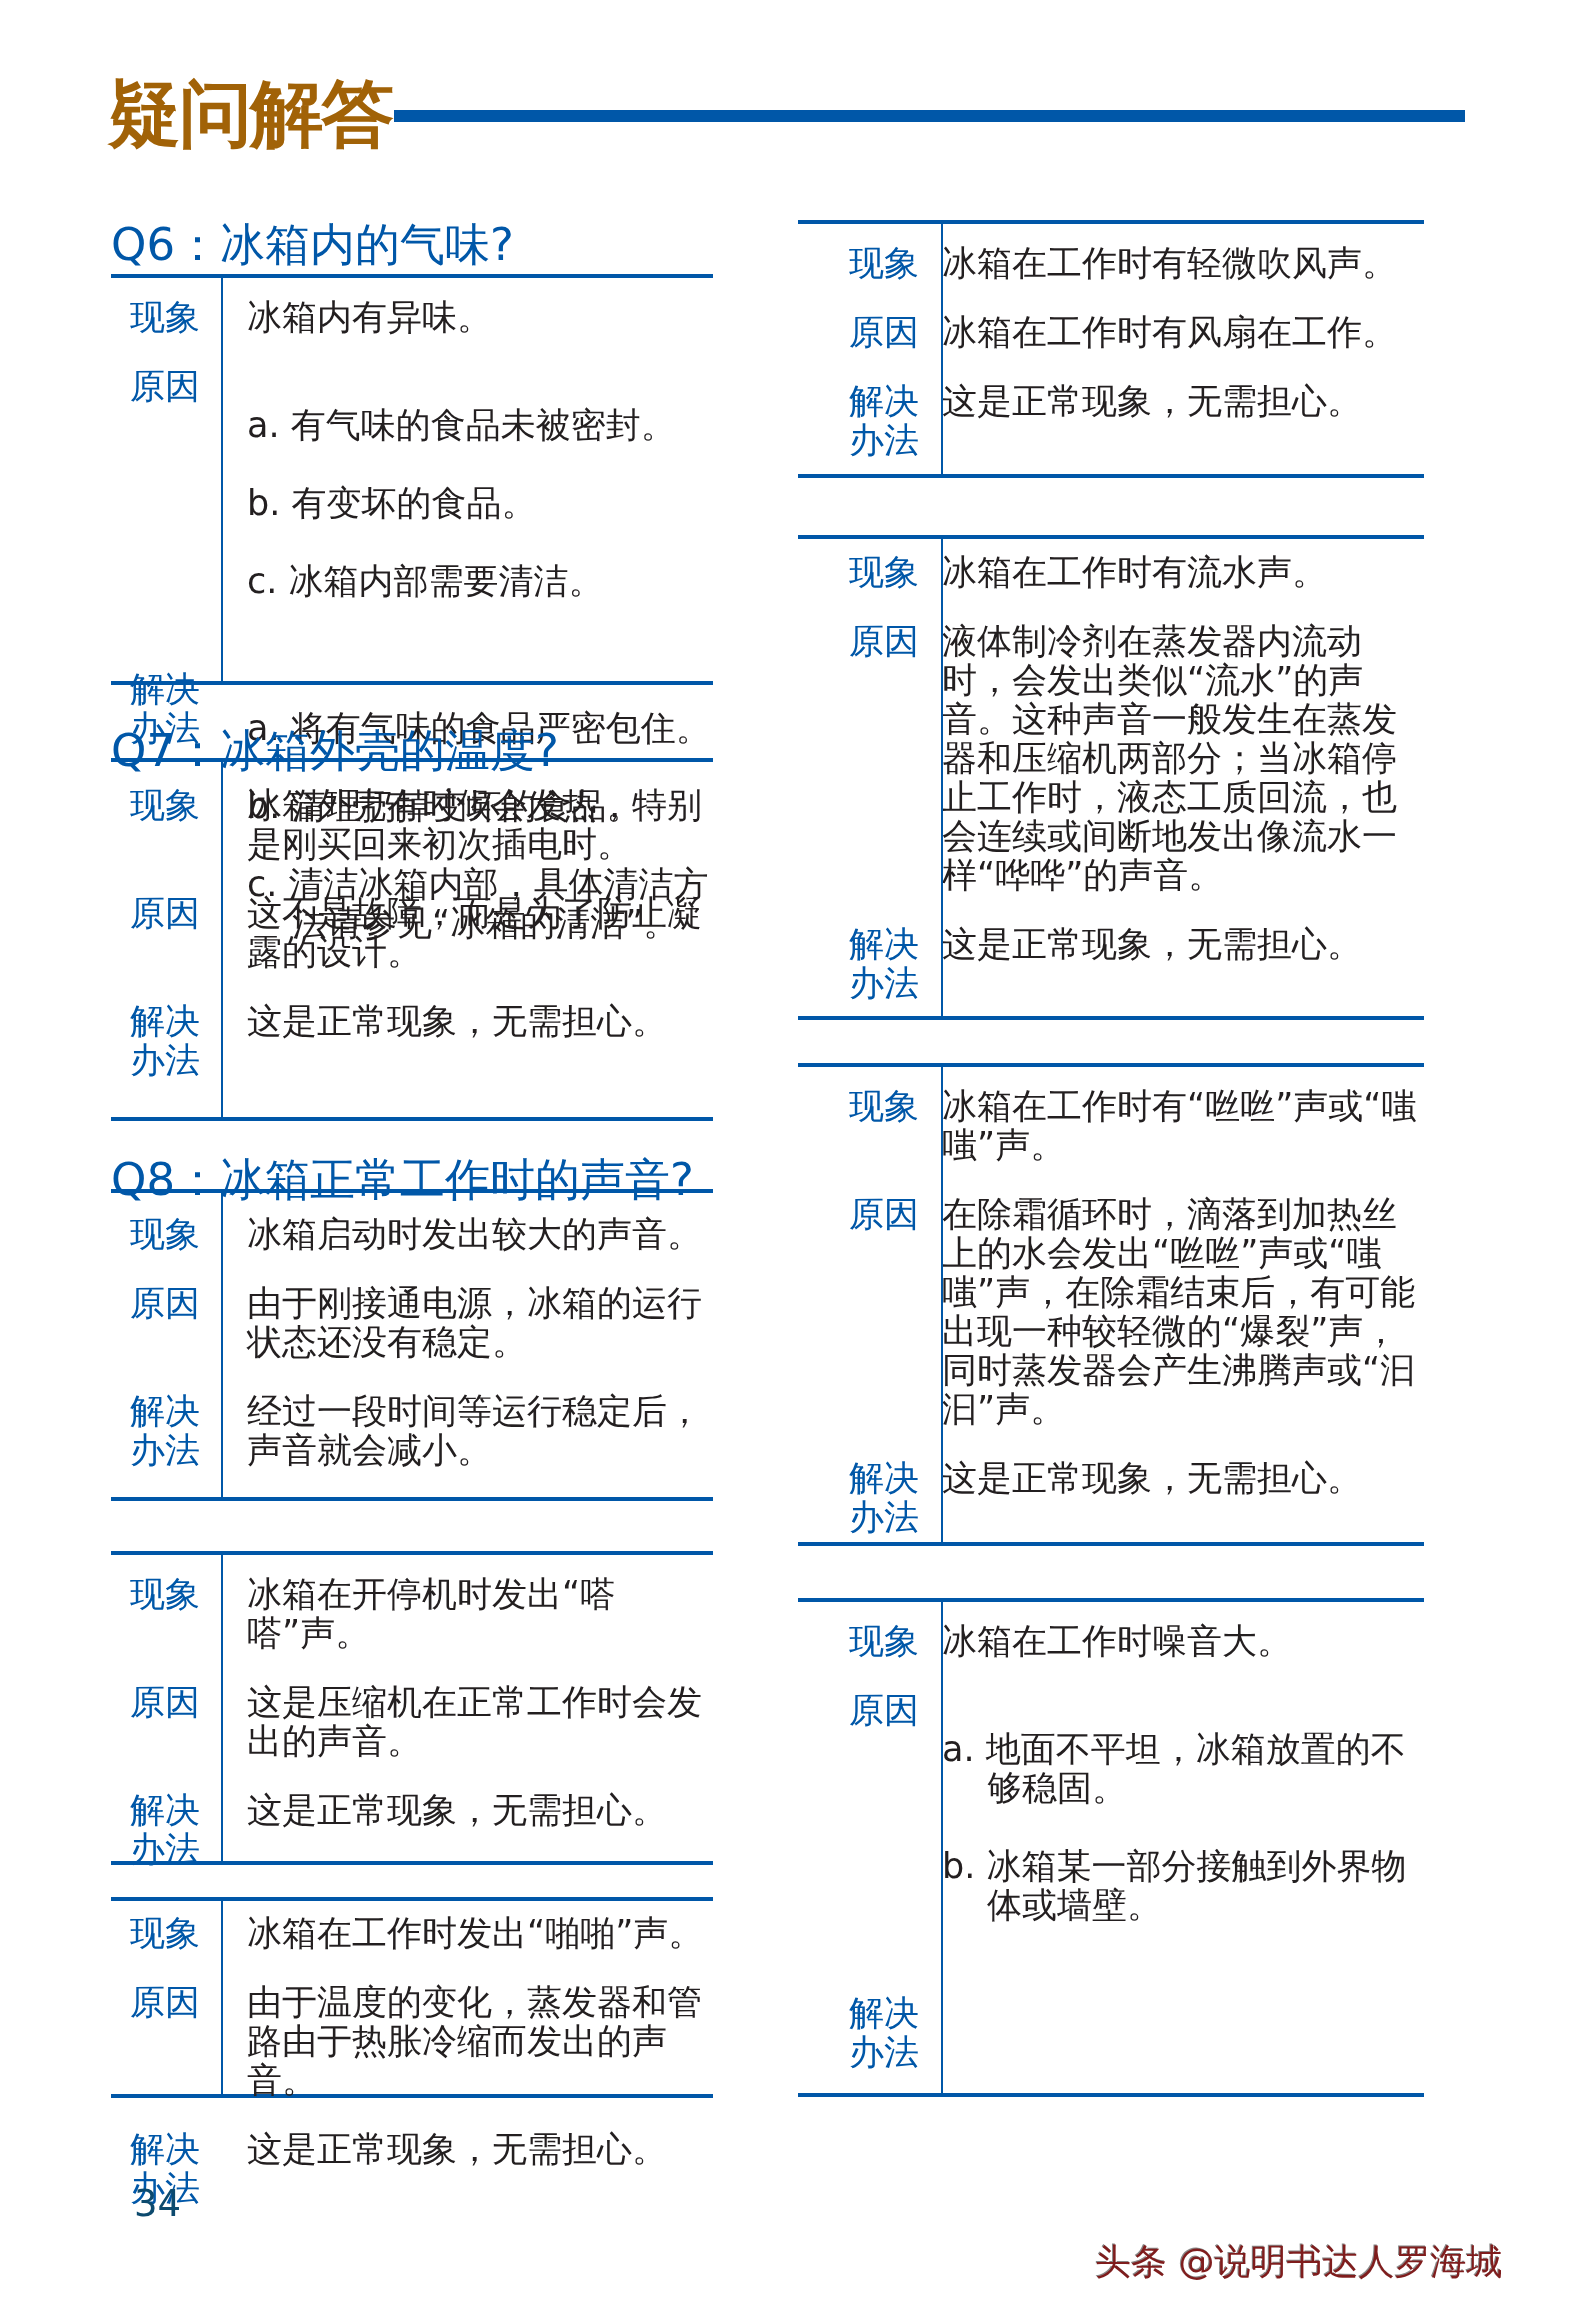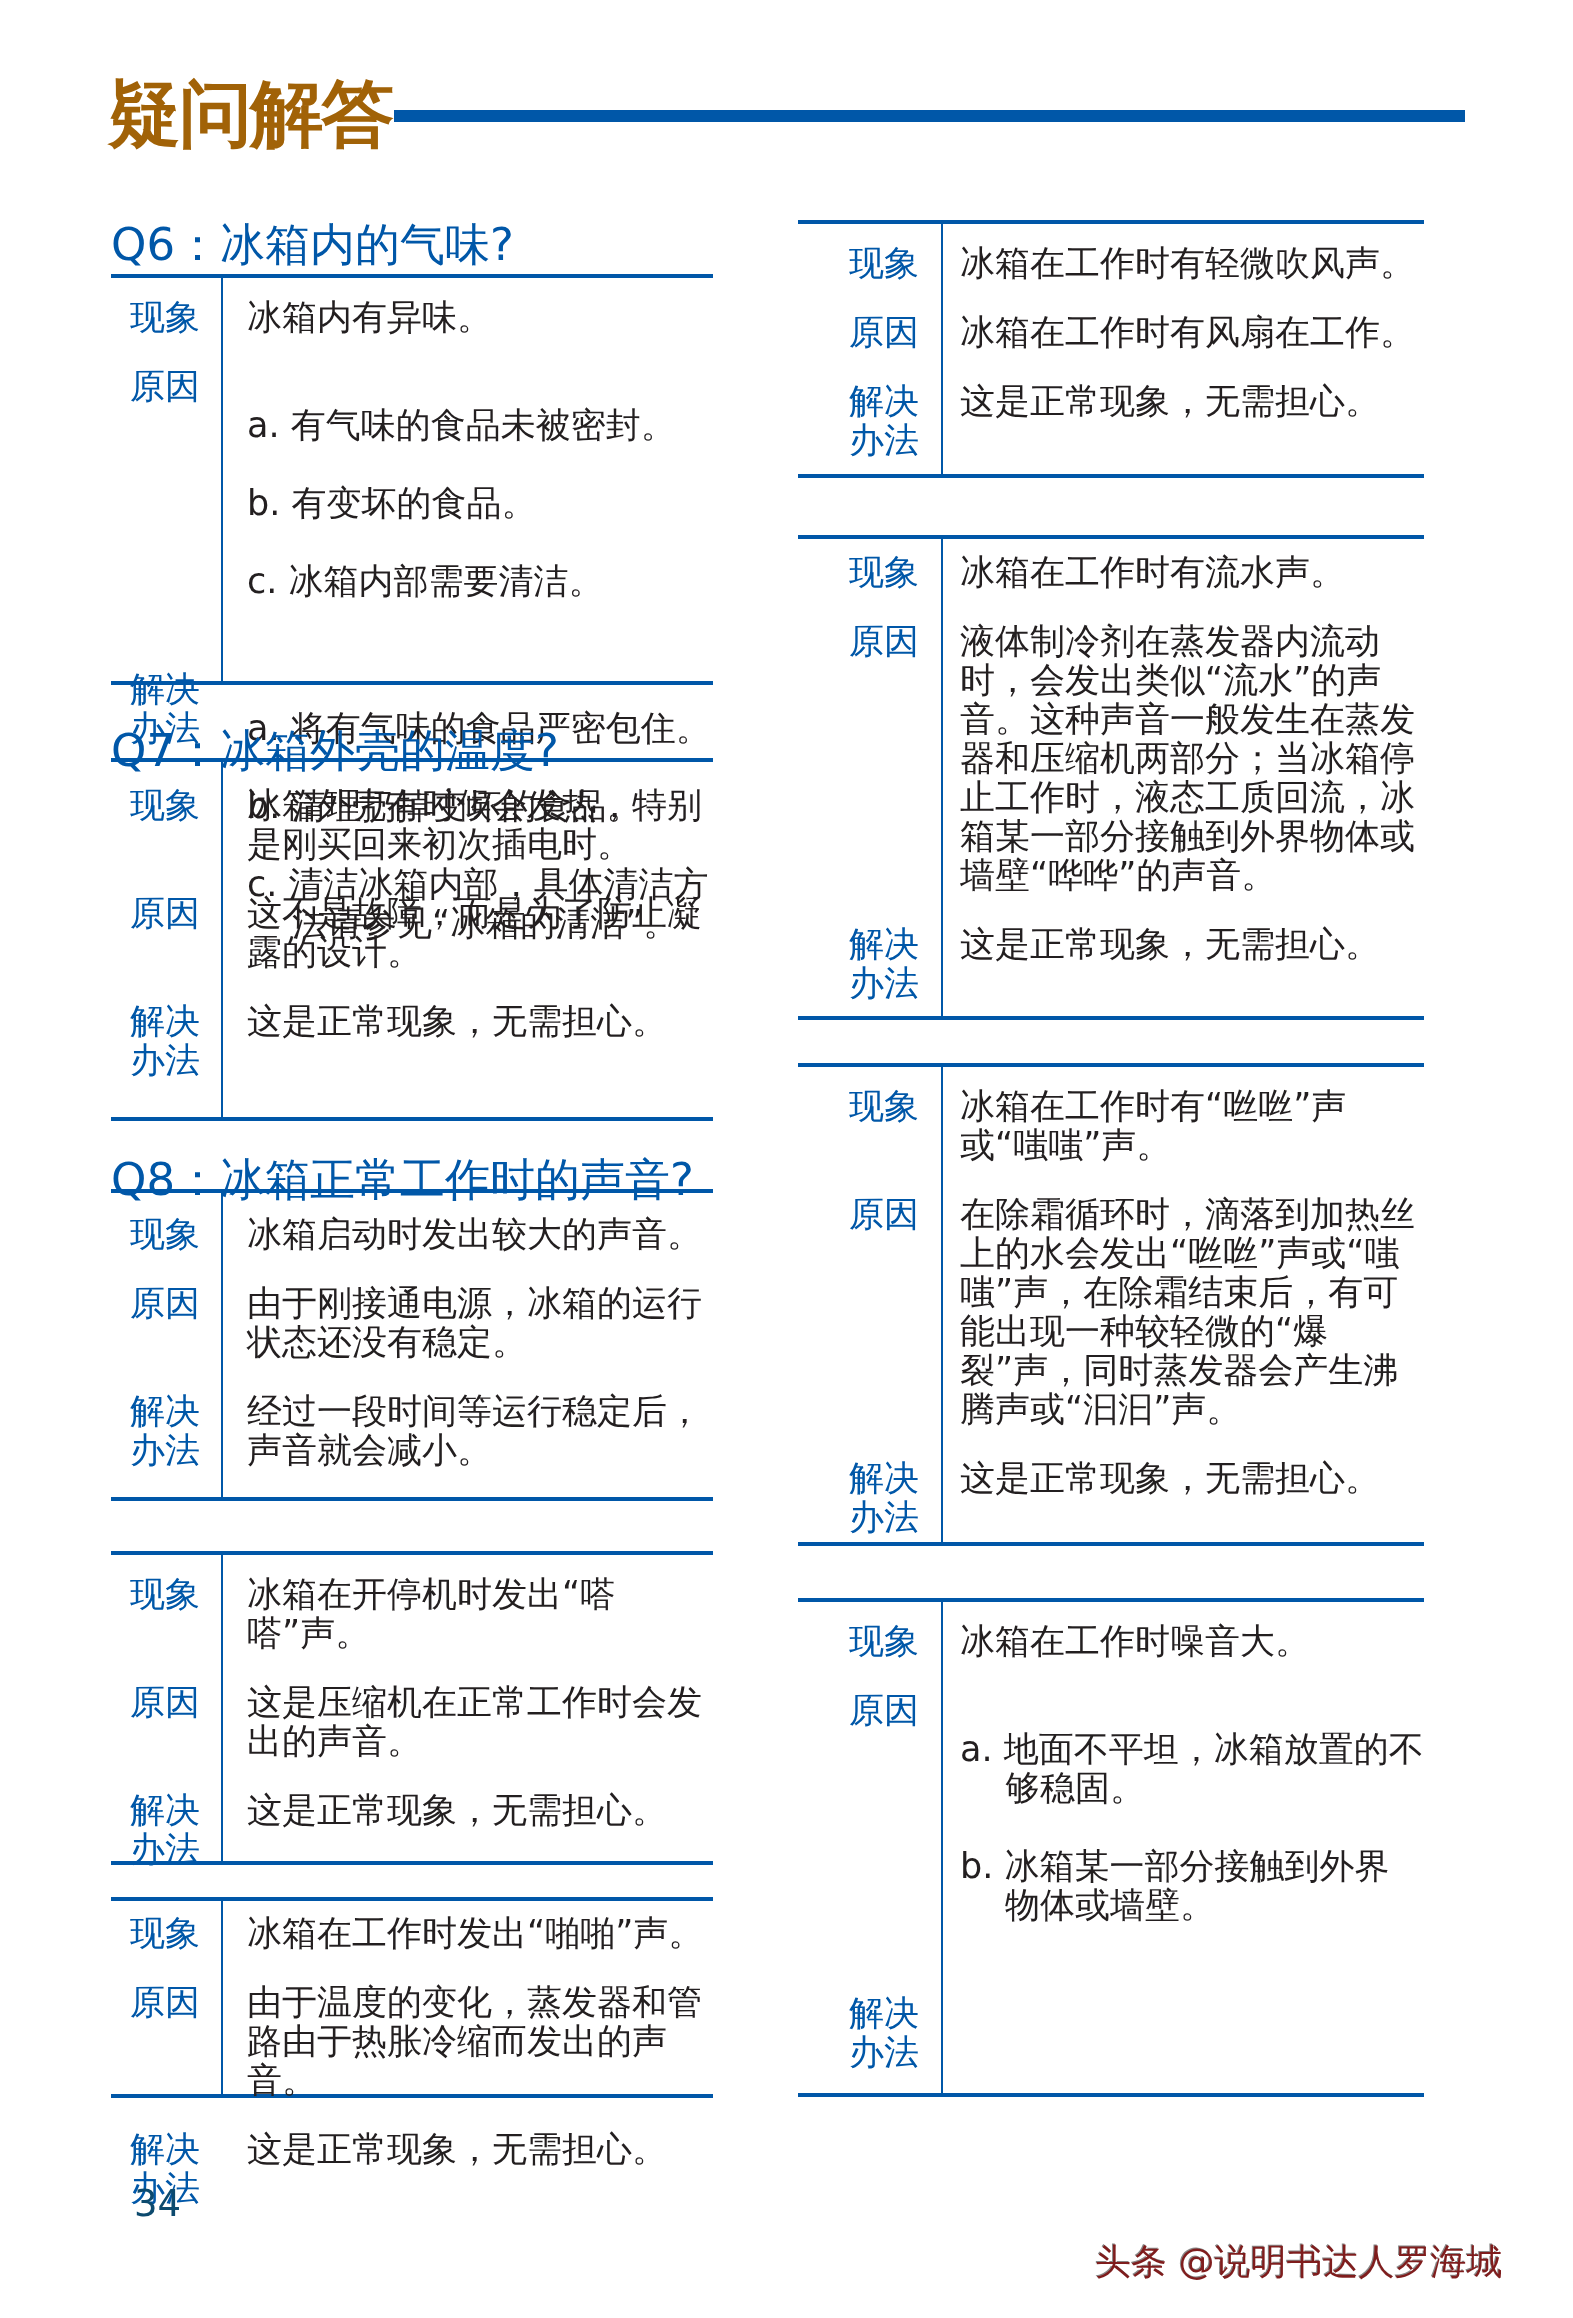--- a/index.html
+++ b/index.html
@@ -15,21 +15,21 @@
   .qa-table { position:absolute; left:0; right:0; border-top:4.4px solid #0057a8; border-bottom:4.4px solid #0057a8; box-sizing:border-box; }
   .qa-table .divider { position:absolute; top:0; bottom:0; width:2.4px; background:#0057a8; }
   .row { display:flex; }
   .row-label { color:#0057a8; font-size:35px; line-height:39px; text-align:right; box-sizing:border-box; }
   .row-content { font-size:35px; line-height:39px; color:#231f20; box-sizing:border-box; white-space:pre-line; }
   .row-content .item { display:block; padding-left:45px; text-indent:-45px; }
   .col-left .row-label { width:111px; padding-right:22px; }
   .col-left .row-content { padding-left:25px; width:491px; }
   .col-left .divider { left:110px; }
   .col-right .row-label { width:144px; padding-right:23px; }
-  .col-right .row-content { padding-left:18px; width:482px; }
+  .col-right .row-content { padding-left:0; width:482px; }
   .col-right .divider { left:143px; }
   .page-number { position:absolute; left:134px; top:2182px; font-size:37px; color:#0c4a6e; line-height:44px; }
   .watermark { position:absolute; left:1095px; top:2237px; font-size:36px; color:#7f1d1d; line-height:49px;
                text-shadow:1px 1.5px 0 #ffffff, -1px -1px 0 #888; white-space:nowrap; }
 </style>
 </head>
 <body>
 
 <div class="page-title">疑问解答</div>
 <div class="title-bar"></div>
@@ -148,21 +148,21 @@
   </div>
 
   <div class="qa-table" style="top:535px;height:485px;">
     <div class="divider"></div>
     <div class="row" style="margin-top:13.6px;">
       <div class="row-label">现象</div>
       <div class="row-content">冰箱在工作时有流水声。</div>
     </div>
     <div class="row" style="margin-top:30px;">
       <div class="row-label">原因</div>
-      <div class="row-content">液体制冷剂在蒸发器内流动时，会发出类似“流水”的声音。这种声音一般发生在蒸发器和压缩机两部分；当冰箱停止工作时，液态工质回流，冰箱某一部分接触到外界物体或墙壁“哗哗”的声音。</div>
+      <div class="row-content">液体制冷剂在蒸发器内流动时，会发出类似“流水”的声音。这种声音一般发生在蒸发器和压缩机两部分；当冰箱停止工作时，液态工质回流，也会连续或间断地发出像流水一样“哗哗”的声音。</div>
     </div>
     <div class="row" style="margin-top:30px;">
       <div class="row-label"><span>解决</span><br><span>办法</span></div>
       <div class="row-content">这是正常现象，无需担心。</div>
     </div>
   </div>
 
   <div class="qa-table" style="top:1063px;height:483px;">
     <div class="divider"></div>
     <div class="row" style="margin-top:19.5px;">

